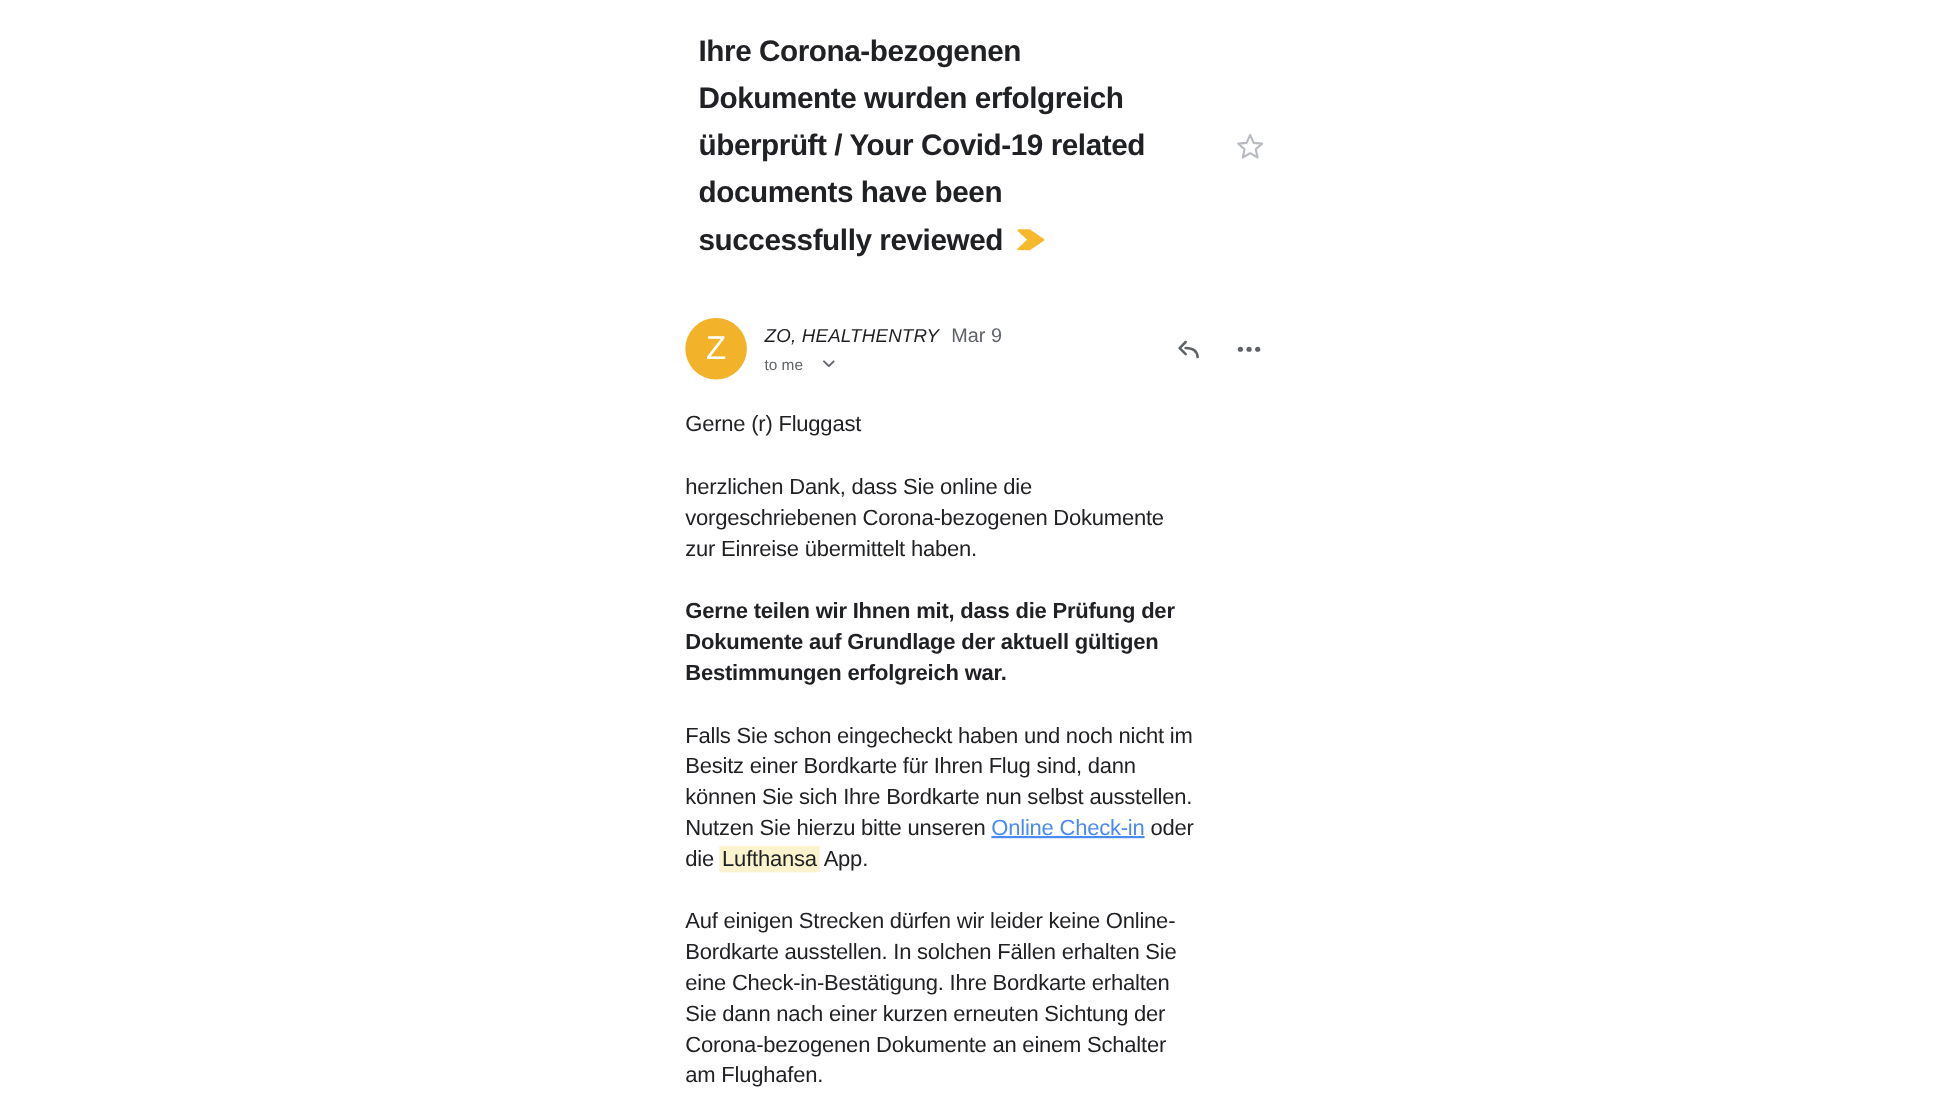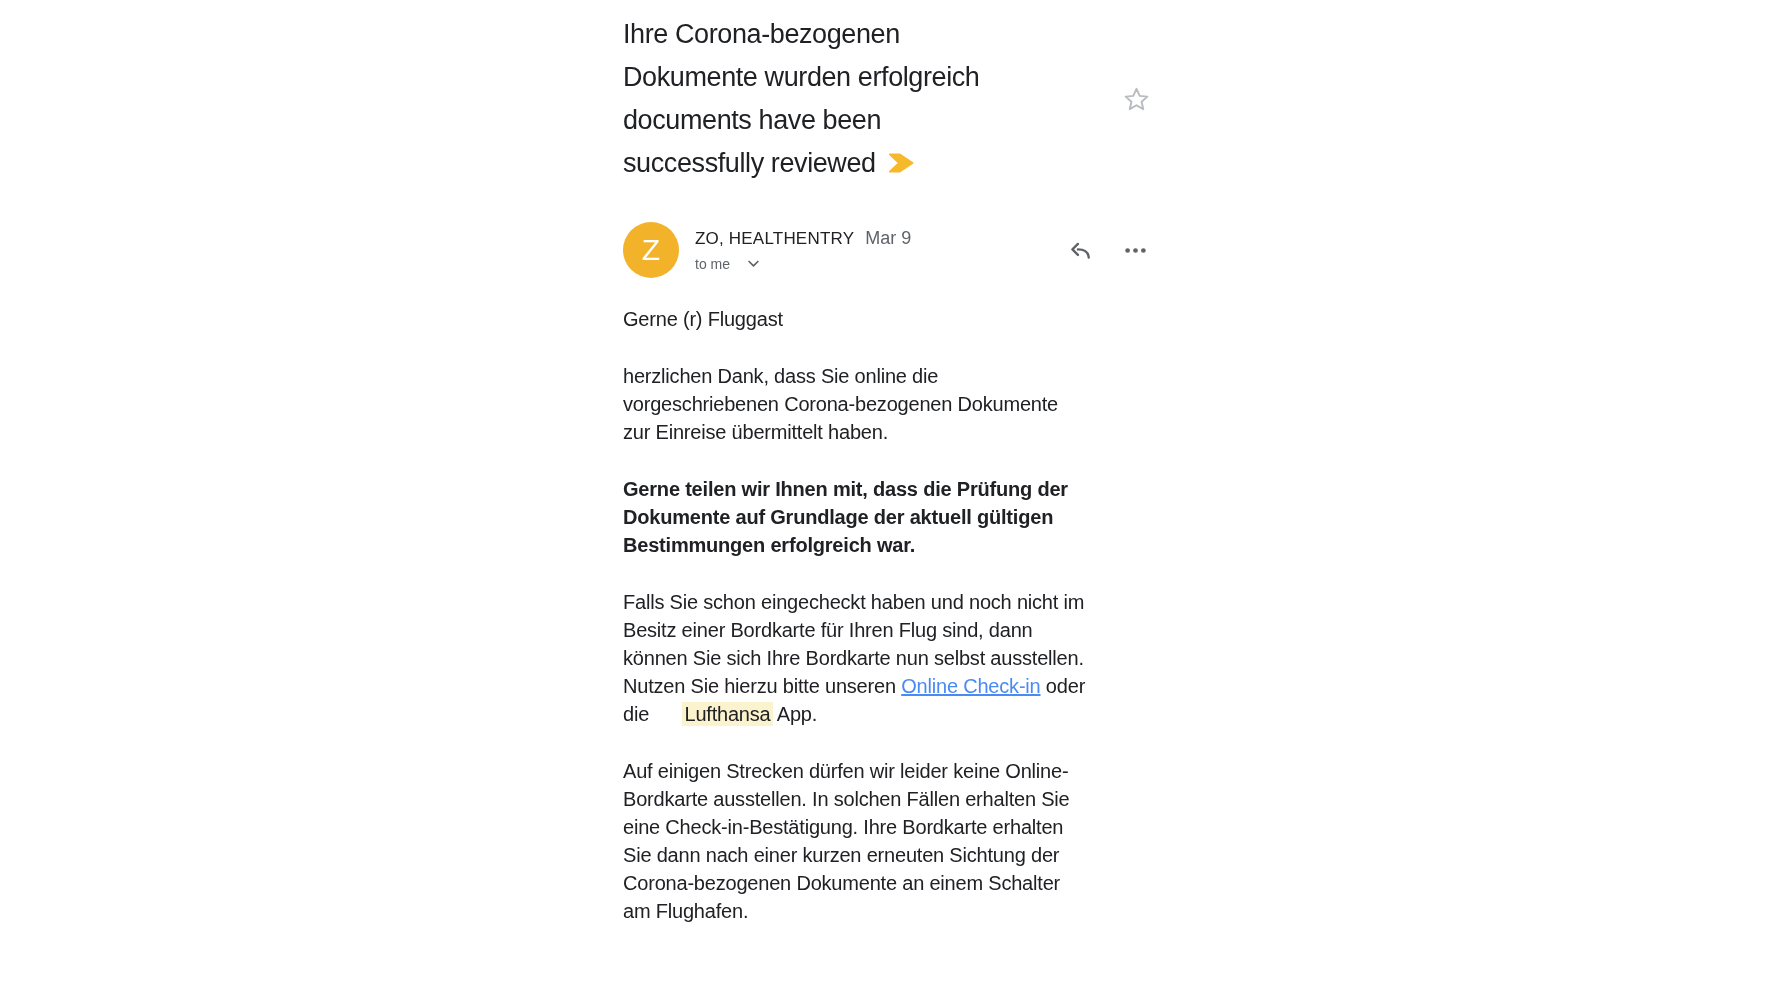--- a/index.html
+++ b/index.html
@@ -70,20 +70,21 @@
     flex: 0 0 56px;
     cursor: pointer;
   }
   .sender-info { margin-left: 16px; }
   .name-line { display: flex; align-items: baseline; }
   .sender-name {
     font-size: 17px;
     font-weight: 500;
     color: var(--text-primary, #202124);
     letter-spacing: 0.2px;
+    font-style: italic;
   }
   .sender-date {
     margin-left: 11px;
     font-size: 18px;
     color: var(--text-secondary, #5F6368);
   }
   .to-line {
     margin-top: 7px;
     font-size: 14px;
     color: var(--text-secondary, #5F6368);
@@ -120,33 +121,33 @@
   .mail-body p:last-child { margin-bottom: 0; }
   .para-bold { font-weight: 700; }
   .checkin-link {
     color: var(--link-blue, #4A8AF4);
     text-decoration: underline;
     cursor: pointer;
   }
   .hl {
     background: var(--highlight-yellow, #FBF2CE);
     padding: 1px 2px;
-    margin-left: 28px;
   }
 </style>
 </head>
 <body>
 
 <div class="canvas">
   <div class="wrapper">
 
     <div class="subject-row">
-      <h1 class="subject" style="margin:0; font-weight:400;">
+      <h1 class="subject" style="margin:12px; font-weight:700;">
         <div class="subject-line"><span>Ihre Corona-bezogenen</span></div>
         <div class="subject-line"><span>Dokumente wurden erfolgreich</span></div>
+        <div class="subject-line"><span>überprüft / Your Covid-19 related</span></div>
         <div class="subject-line"><span>documents have been</span></div>
         <div class="subject-line">
           <span>successfully reviewed</span><span class="importance-marker"><svg width="27" height="20" viewBox="0 0 22 16">
                 <path d="M1.5 1h8.2L20 8l-10.3 7H1.5L9 8z" fill="var(--marker-yellow, #F6B92B)" stroke="var(--marker-yellow, #F6B92B)" stroke-width="1.5" stroke-linejoin="round"></path>
               </svg></span>
         </div>
       </h1>
       <button class="star-btn">
         <svg width="33" height="33" viewBox="0 0 24 24">
             <path d="M12 4.2l2.34 5.16 5.56.53-4.2 3.7 1.22 5.45L12 16.2l-4.92 2.84 1.22-5.45-4.2-3.7 5.56-.53z" fill="none" stroke="var(--star-gray, #B8BCC1)" stroke-width="1.4" stroke-linejoin="round"></path>

